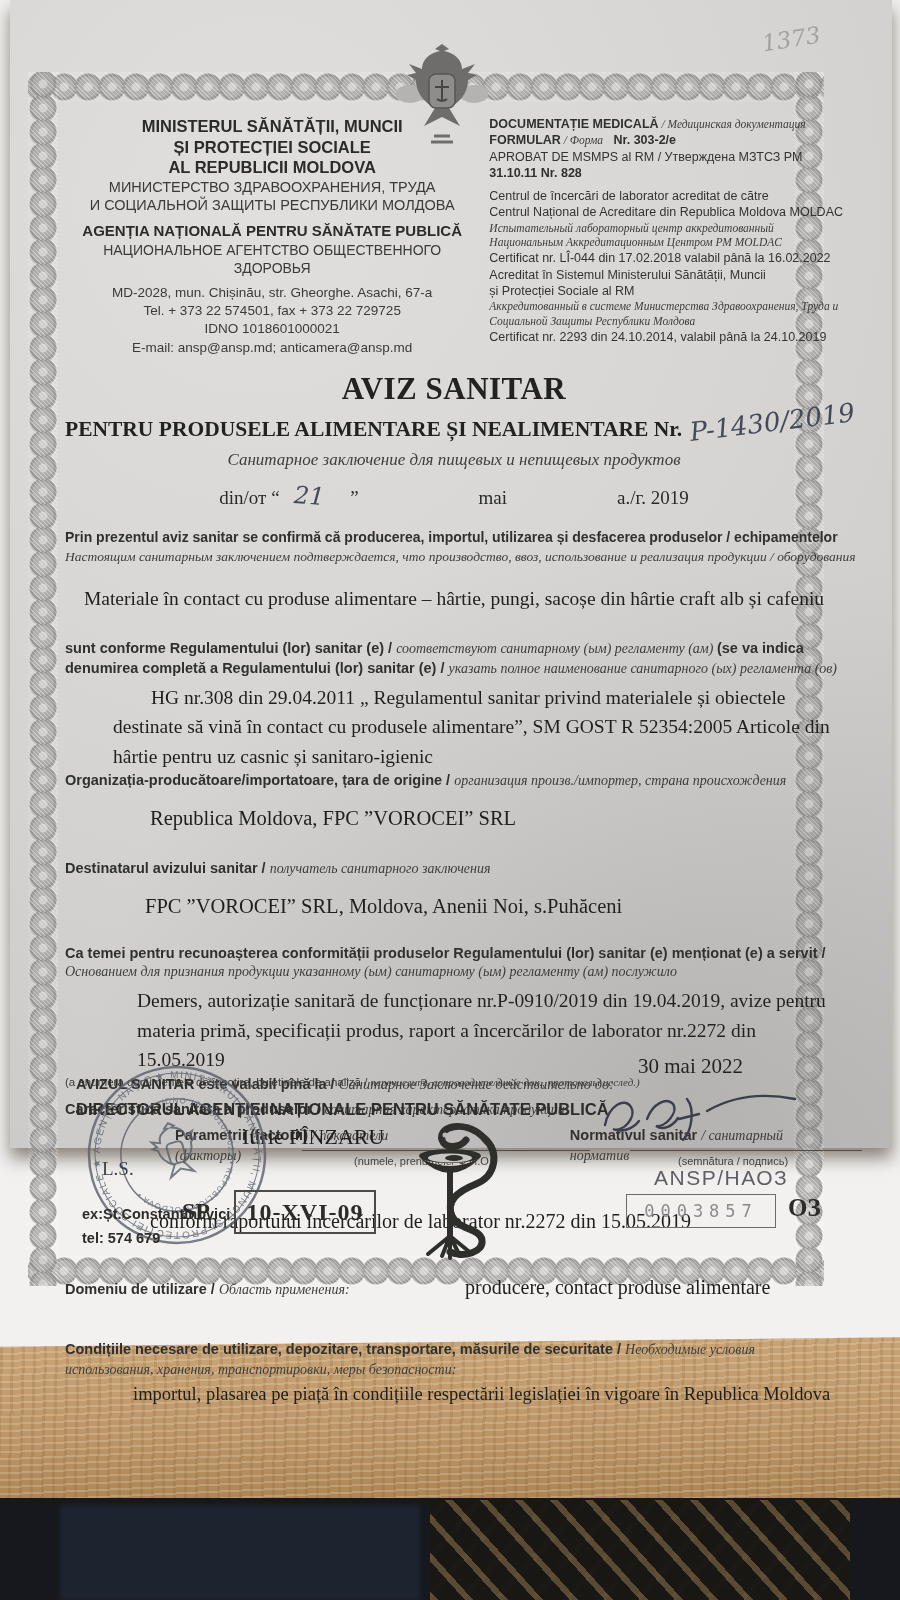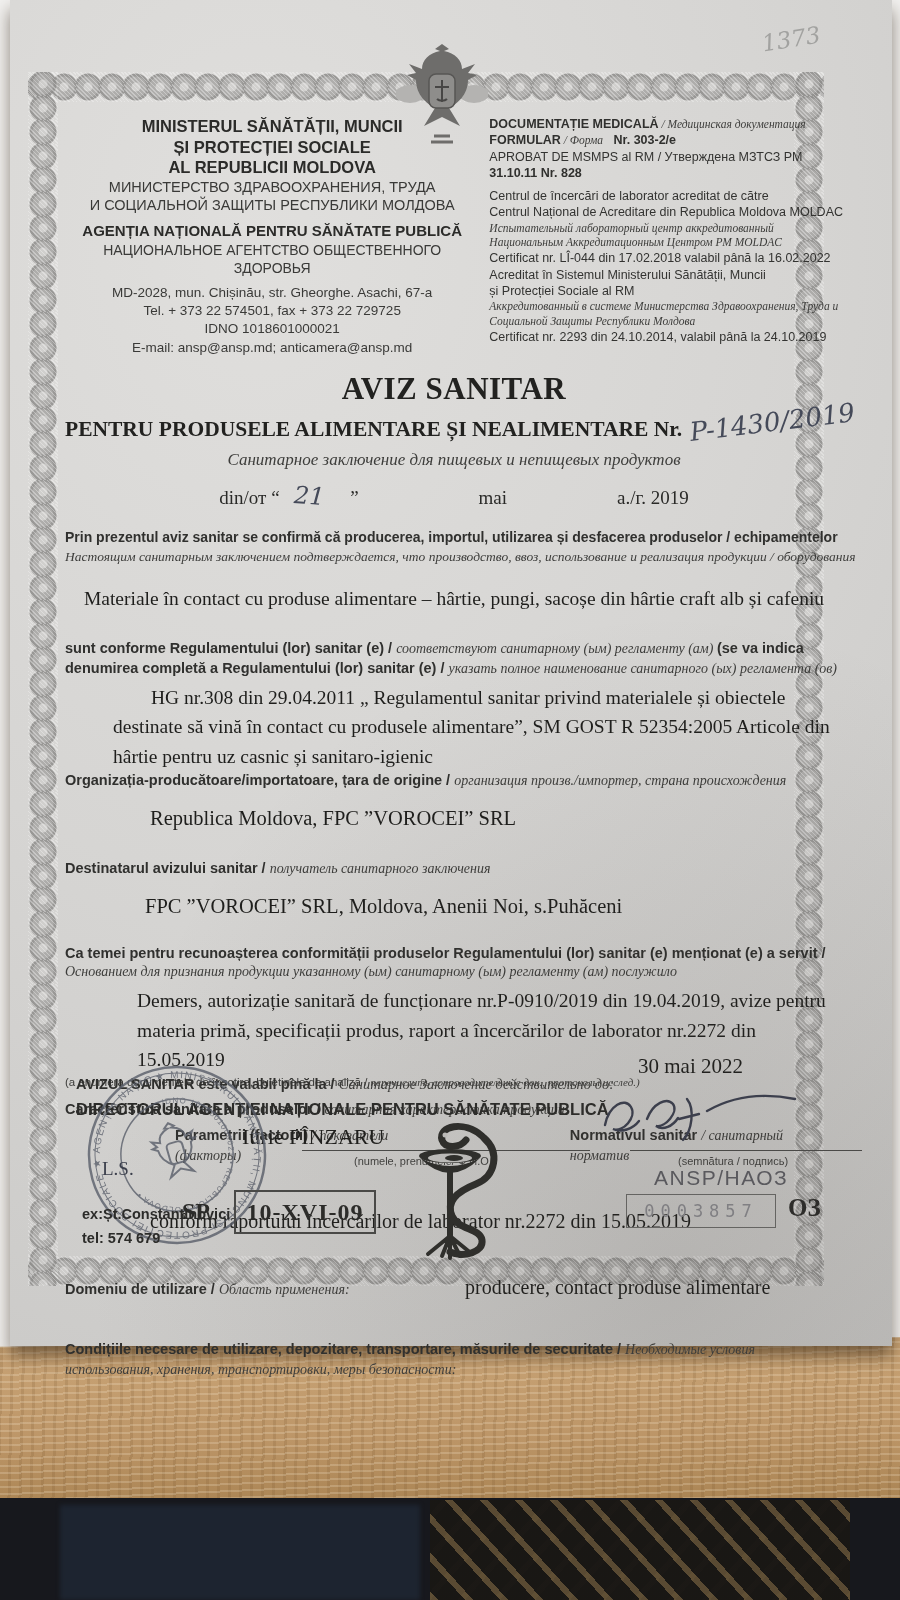--- a/index.html
+++ b/index.html
@@ -12,21 +12,21 @@
       repeating-linear-gradient(92deg, rgba(120,85,45,.18) 0 3px, rgba(0,0,0,0) 3px 11px),
       linear-gradient(180deg,#c9a476 0%,#bd9668 55%,#a98352 100%);
     transform:rotate(-0.6deg);}
   .floor{position:absolute;left:0;top:1498px;width:900px;height:102px;background:#17181d;}
   .jeans{position:absolute;left:60px;top:1505px;width:360px;height:95px;background:#1d2430;filter:blur(2px);}
   .fabric{position:absolute;left:430px;top:1500px;width:420px;height:100px;opacity:.8;
     background:
       repeating-linear-gradient(48deg, rgba(130,105,65,.75) 0 6px, rgba(25,22,18,.9) 6px 26px),
       repeating-linear-gradient(-48deg, rgba(95,78,50,.55) 0 6px, rgba(0,0,0,0) 6px 26px),#23211f;}
   
-  .paper{position:absolute;left:10px;top:0;width:882px;height:1346px;color:#2b2b29;
+  .paper{position:absolute;left:10px;top:0;width:882px;height:1148px;color:#2b2b29;
     background:radial-gradient(130% 105% at 28% 18%, #e0dfdd 0%, #d6d5d3 45%, #cdccca 78%, #c5c4c2 100%);
     box-shadow:0 10px 16px rgba(35,22,8,.5);}
   
   .rope{position:absolute;opacity:.85;}
   .rope-h{height:30px;
     background-image:
       repeating-linear-gradient(45deg, rgba(255,255,255,.35) 0 1px, rgba(0,0,0,0) 1px 3px),
       radial-gradient(circle 14px at 12px 15px, #cfcecc 0 4px, #a7a6a4 5px 10px, #8f8e8c 11px 13px, rgba(0,0,0,0) 14px);
     background-size:24px 30px;}
   .rope-v{width:30px;
@@ -241,20 +241,21 @@
       <div class="report-value typed">conform raportului încercărilor de laborator nr.2272 din 15.05.2019</div>
 
       <div class="domainrow">
         <div class="dlabel lbl"><span class="b">Domeniu de utilizare / </span><span class="ru">Область применения:</span></div>
         <div class="dvalue typed">producere, contact produse alimentare</div>
       </div>
 
       <div class="cond lbl">
         <span class="b">Condițiile necesare de utilizare, depozitare, transportare, măsurile de securitate / </span><span class="ru">Необходимые условия использования, хранения, транспортировки, меры безопасности:</span>
       </div>
+      <div class="cond-value typed">importul,  plasarea pe piață în condițiile respectării legislației în vigoare în Republica Moldova</div>
     </div>
 
     <div class="abs">
       <div class="valid-date typed">30 mai  2022</div>
       <div class="valid-line">
         <span class="b">AVIZUL SANITAR este valabil pînă la / </span><span class="ru">Санитарное Заключение действительно до:</span>
       </div>
       <div class="dir-title">DIRECTORUL AGENȚIEI NAȚIONALE  PENTRU SĂNĂTATE PUBLICĂ</div>
       <div class="dir-name typed">Iurie PÎNZARU</div>
       <div class="name-line"></div>

